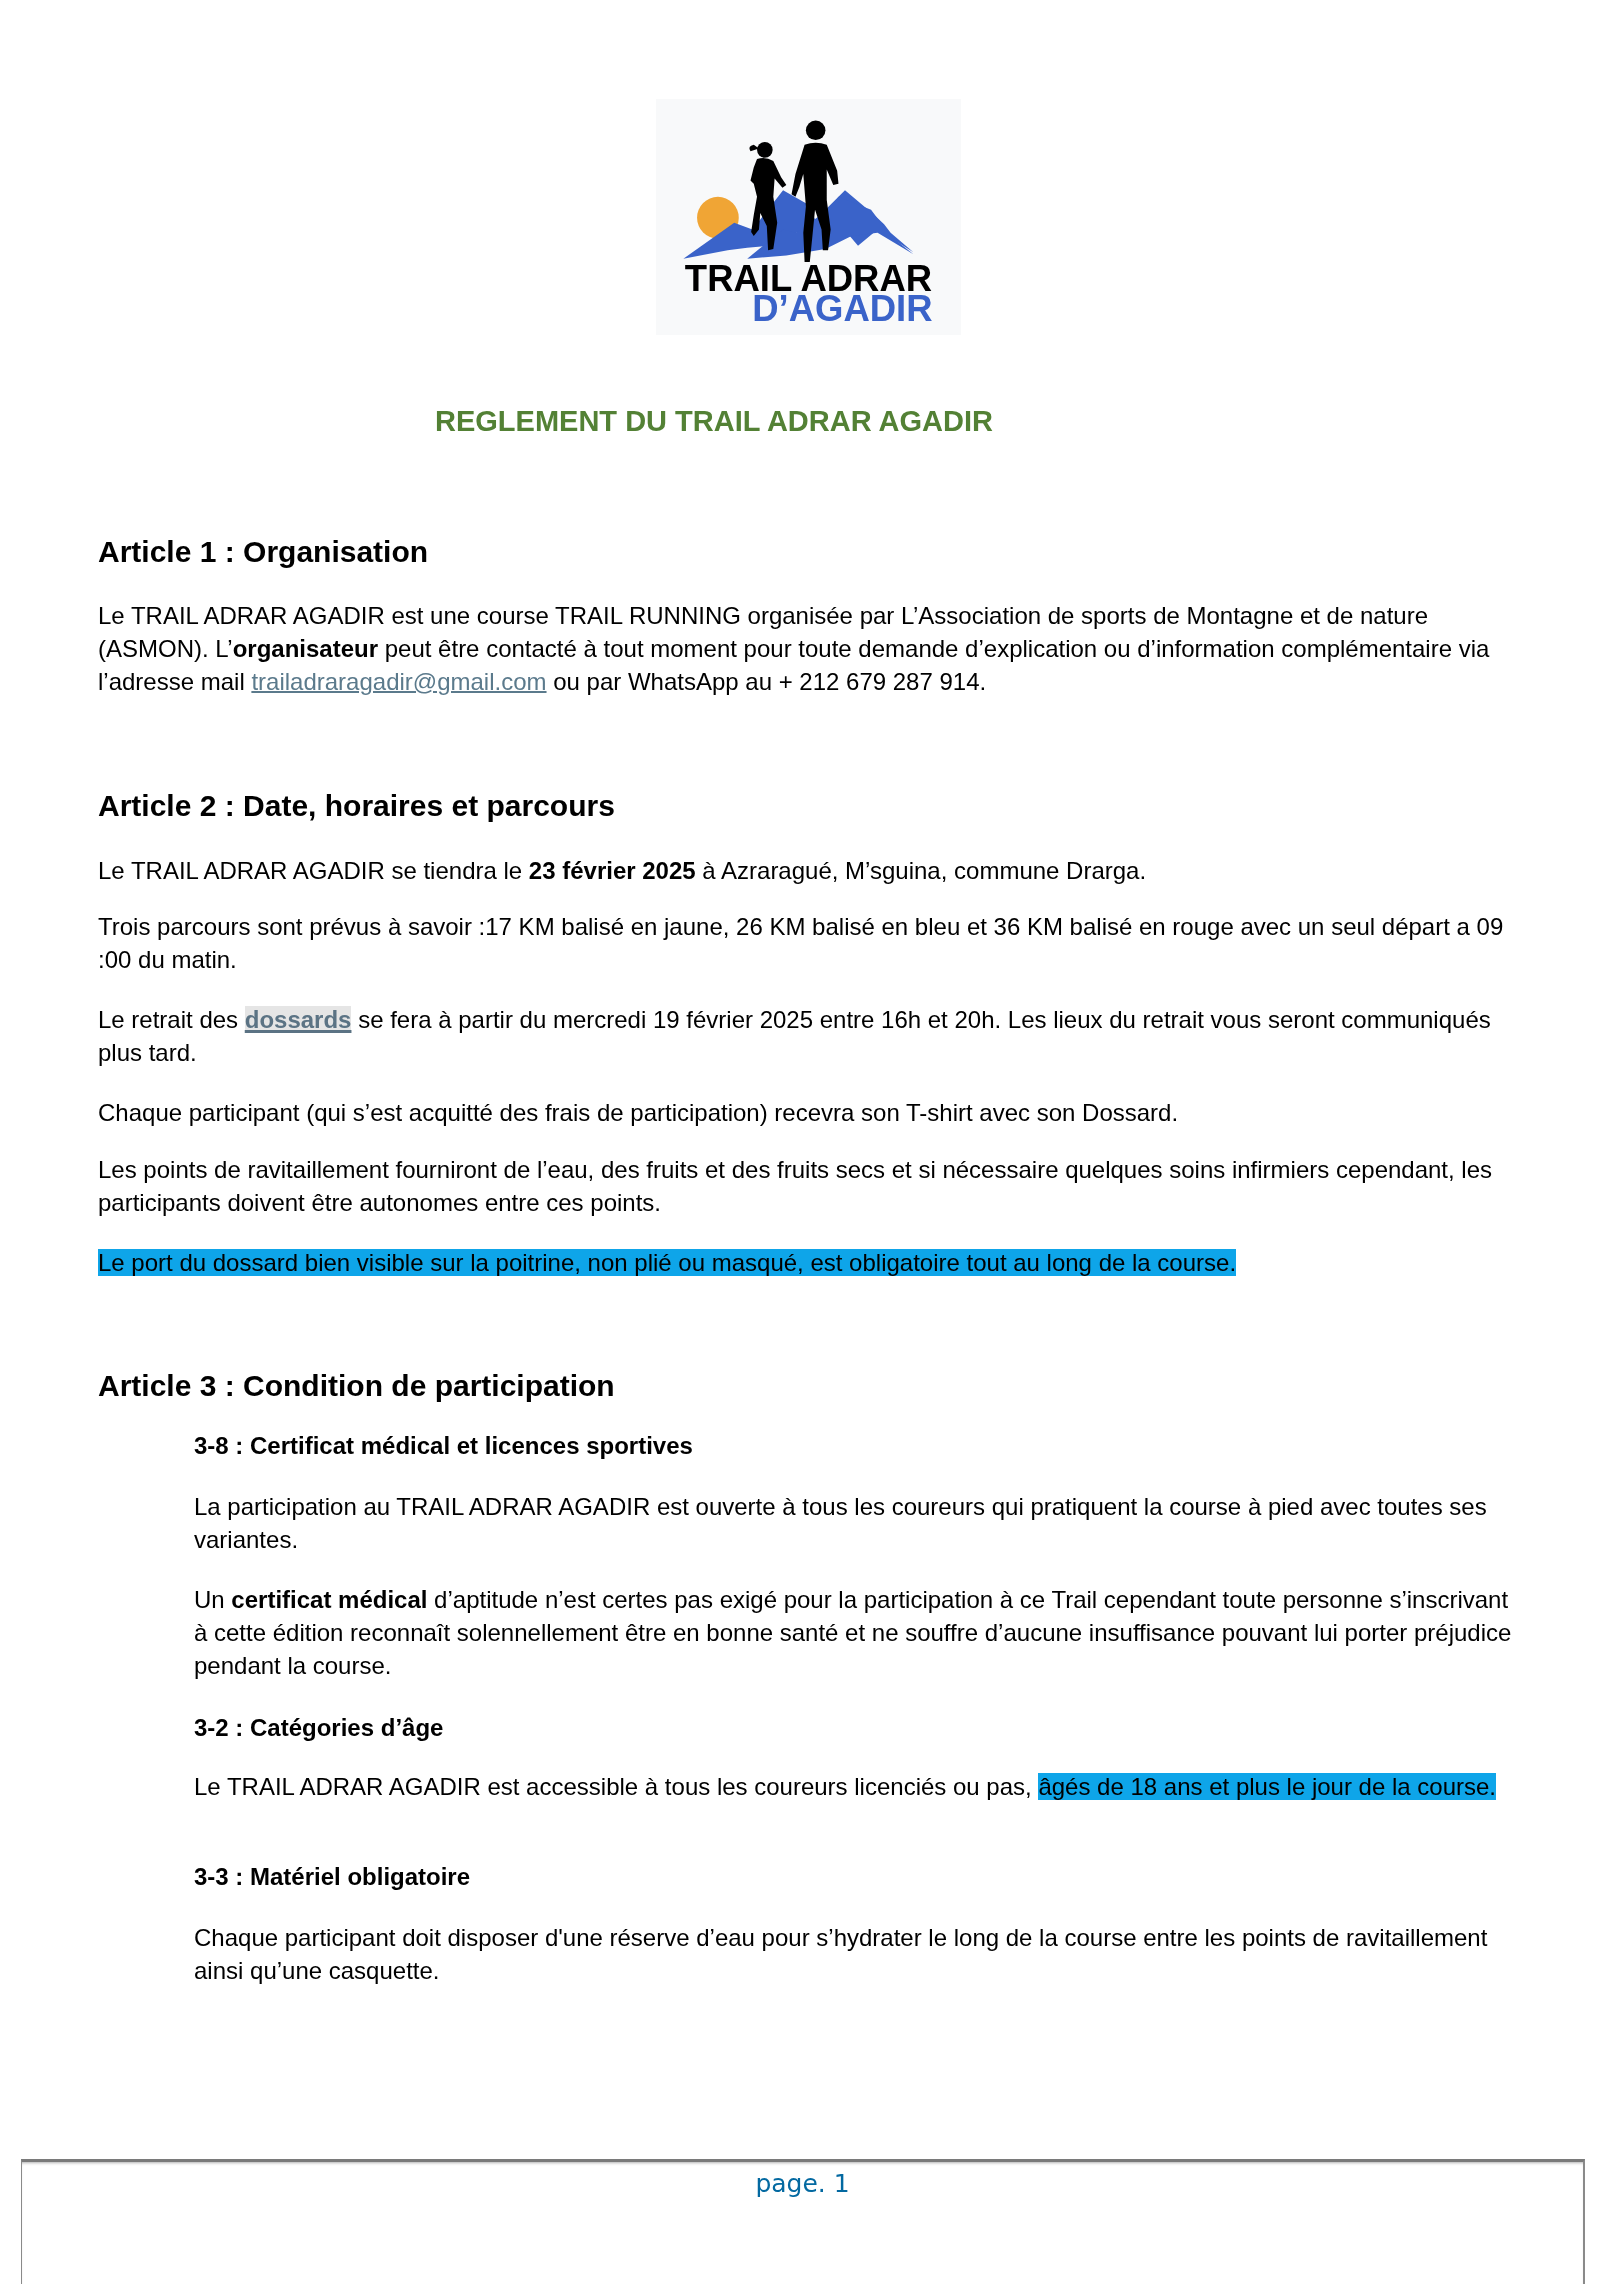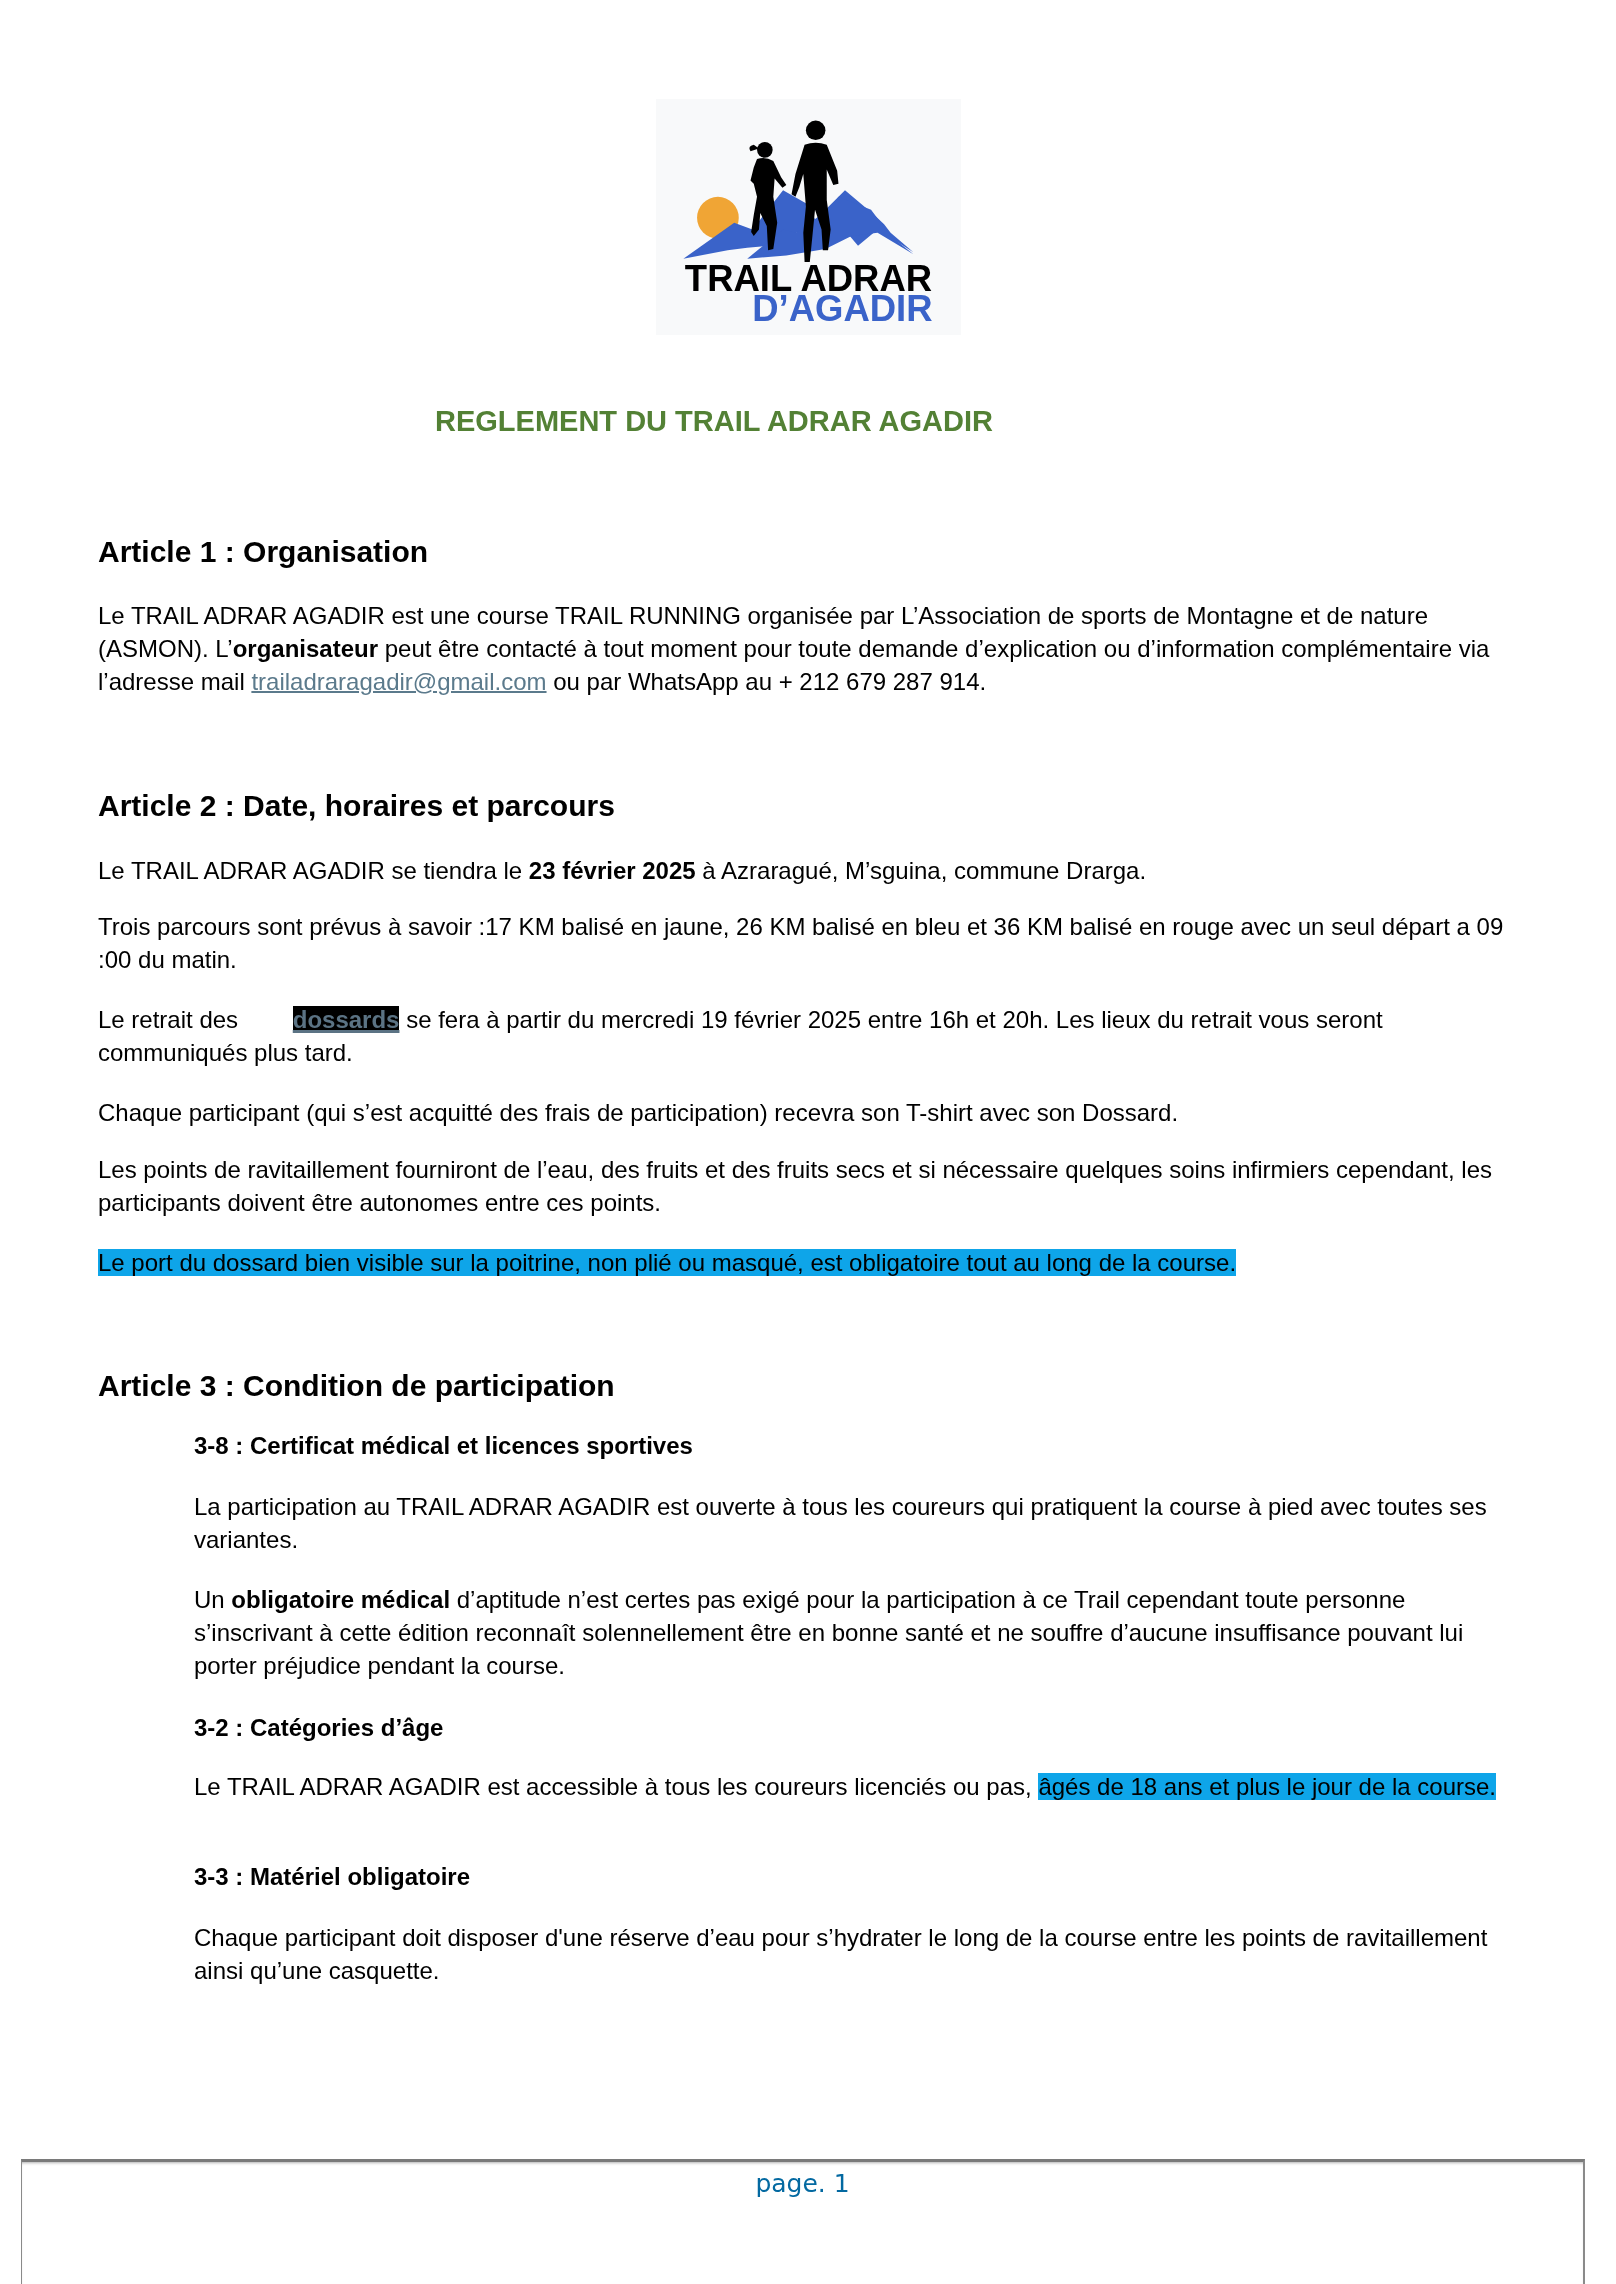--- a/index.html
+++ b/index.html
@@ -9,21 +9,21 @@
   .logo svg { width: 100%; height: 100%; display: block; }
   .title { position: absolute; left: 0; width: 1428px; top: 405px; text-align: center;
            font-size: 29px; font-weight: bold; color: #538135; }
   .content { position: absolute; left: 98px; top: 0; width: 1426px; }
   .h1 { position: absolute; left: 0; font-size: 30px; font-weight: bold; white-space: nowrap; }
   .h2 { position: absolute; left: 96px; font-size: 24px; font-weight: bold; white-space: nowrap; }
   .p  { position: absolute; left: 0; width: 1426px; font-size: 24px; line-height: 33px; }
   .p.ind { left: 96px; width: 1330px; }
   .hl { background: #0ea5e9; }
   a.mail { color: #5b7a8c; text-decoration: underline; text-decoration-thickness: 2px; }
-  .dossards { background: #000000; color: #5b7384; font-weight: bold; text-decoration: underline; text-decoration-thickness: 2.6px; margin-left: 48px; }
+  .dossards { background: #e5e5e5; color: #5b7384; font-weight: bold; text-decoration: underline; text-decoration-thickness: 2.6px; }
   .footer { position: absolute; left: 21px; top: 2159px; width: 1561px; height: 137px;
             border-top: 3.3px solid #7a7a7a; border-left: 1.3px solid #8a8a8a; border-right: 2px solid #8a8a8a;
             box-shadow: inset 0 2.6px 2.6px -1.3px #bbb; }
   .pagenum { position: absolute; left: 0; width: 100%; top: 6.5px; text-align: center;
              font-family: "DejaVu Sans", sans-serif; font-size: 25px; color: #0369a1; }
 </style>
 </head>
 <body>
 
 <div class="logo">
@@ -63,21 +63,21 @@
   <div class="p" style="top:1096px">Chaque participant (qui s’est acquitté des frais de participation) recevra son T-shirt avec son Dossard.</div>
   <div class="p" style="top:1153px">Les points de ravitaillement fourniront de l’eau, des fruits et des fruits secs et si nécessaire quelques soins infirmiers cependant, les participants doivent être autonomes entre ces points.</div>
   <div class="p" style="top:1246px">
     <span class="hl">Le port du dossard bien visible sur la poitrine, non plié ou masqué, est obligatoire tout au long de la course.</span>
   </div>
 
   <div class="h1" style="top:1369px">Article 3 : Condition de participation</div>
   <div class="h2" style="top:1432px">3-8 : Certificat médical et licences sportives</div>
   <div class="p ind" style="top:1490px"> La participation au TRAIL ADRAR AGADIR est ouverte à tous les coureurs qui pratiquent la course à pied avec toutes ses variantes.</div>
   <div class="p ind" style="top:1583px">
-    <span>Un </span><b>obligatoire médical</b><span> d’aptitude n’est certes pas exigé pour la participation à ce Trail cependant toute personne s’inscrivant à cette édition reconnaît solennellement être en bonne santé et ne souffre d’aucune insuffisance pouvant lui porter préjudice pendant la course.</span>
+    <span>Un </span><b>certificat médical</b><span> d’aptitude n’est certes pas exigé pour la participation à ce Trail cependant toute personne s’inscrivant à cette édition reconnaît solennellement être en bonne santé et ne souffre d’aucune insuffisance pouvant lui porter préjudice pendant la course.</span>
   </div>
   <div class="h2" style="top:1714px">3-2 : Catégories d’âge</div>
   <div class="p ind" style="top:1770px">
     <span>Le TRAIL ADRAR AGADIR est accessible à tous les coureurs licenciés ou pas, </span><span class="hl">âgés de 18 ans et plus le jour de la course.</span>
   </div>
   <div class="h2" style="top:1863px">3-3 : Matériel obligatoire</div>
   <div class="p ind" style="top:1921px">Chaque participant doit disposer d'une réserve d’eau pour s’hydrater le long de la course entre les points de ravitaillement ainsi qu’une casquette.</div>
 </div>
 
 <div class="footer">

